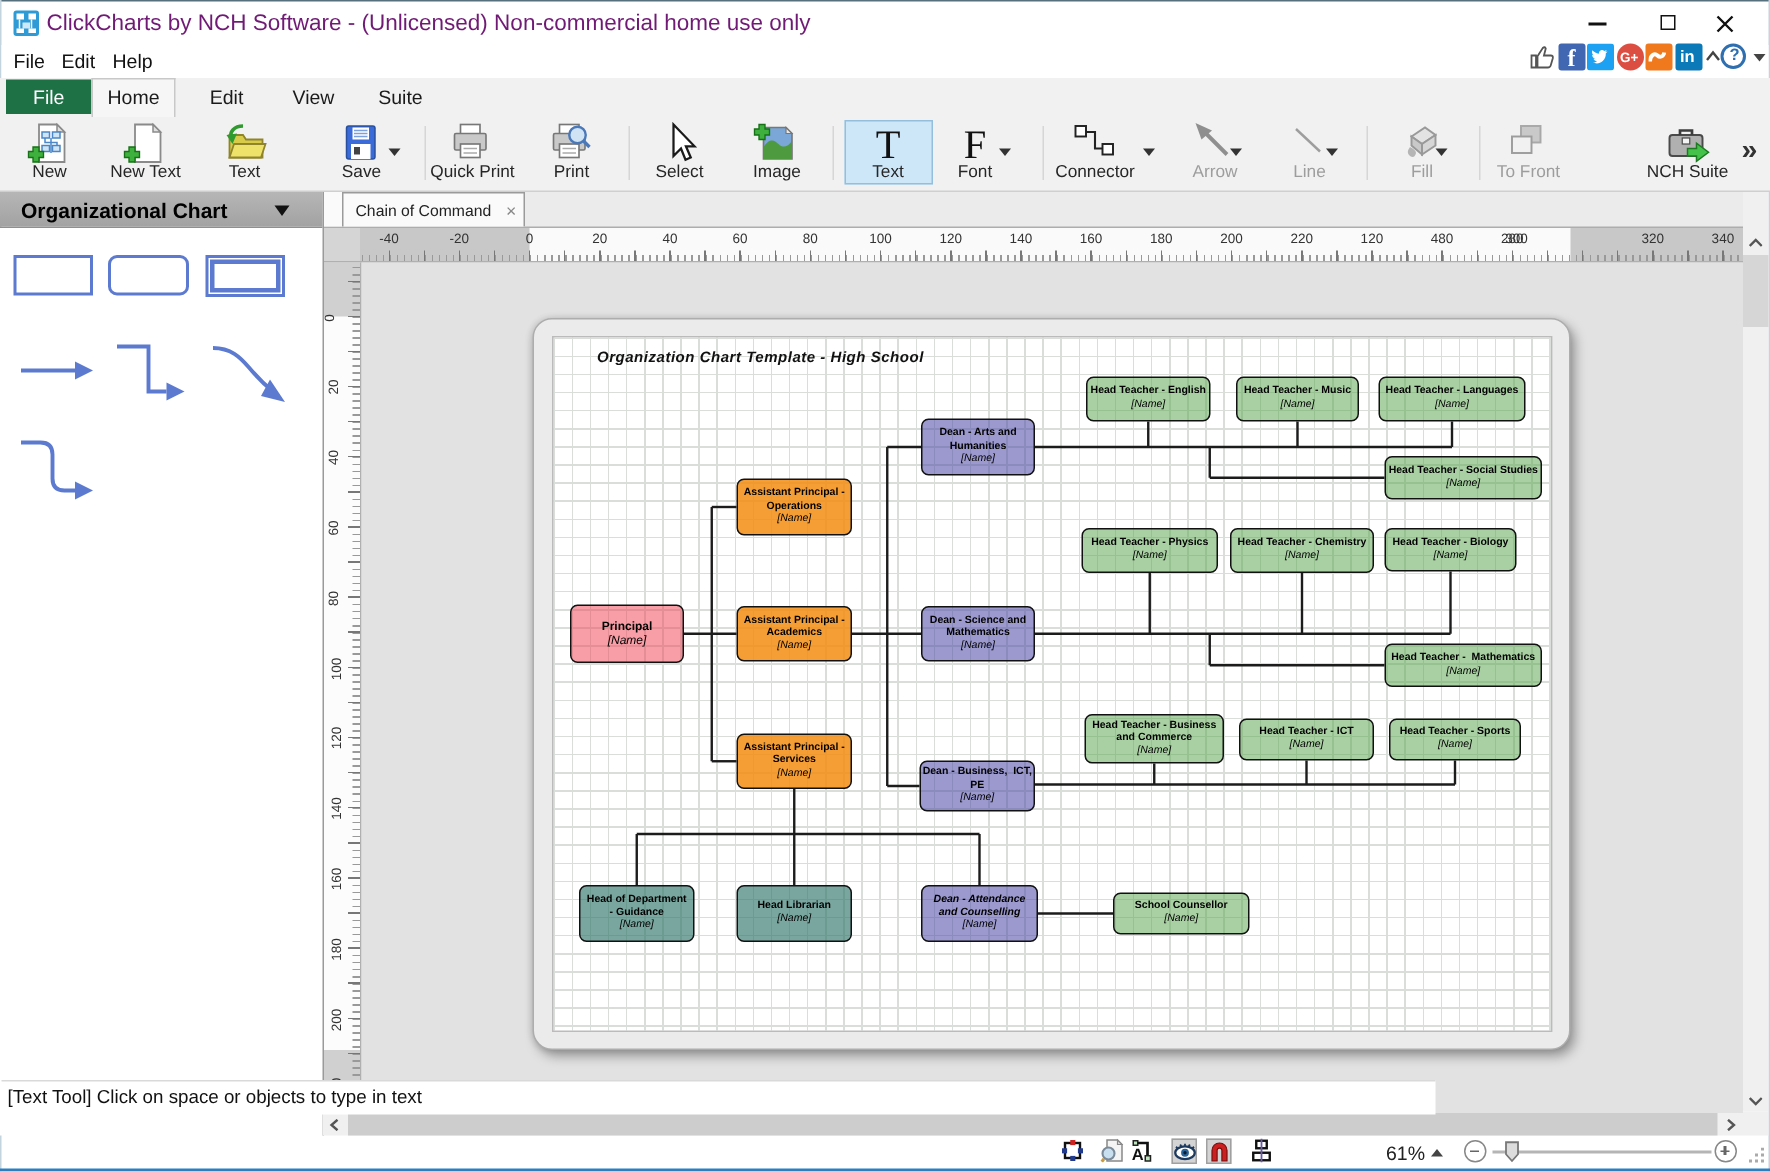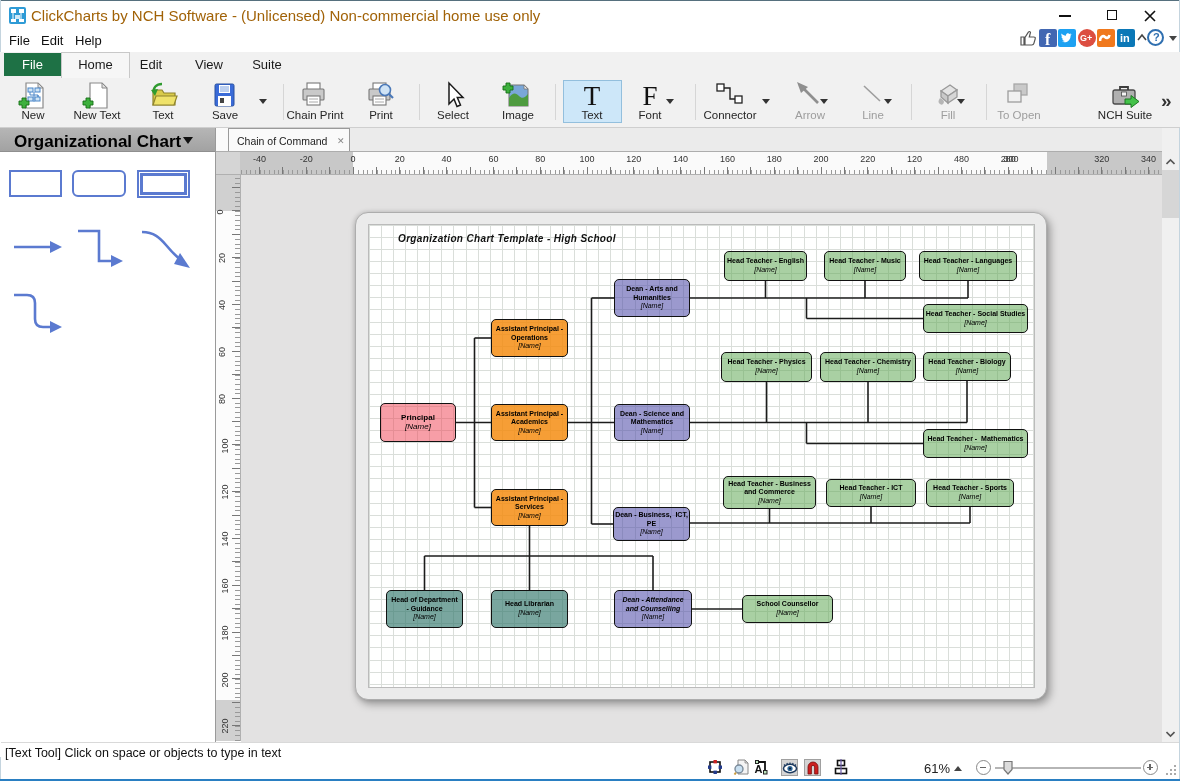--- a/index.html
+++ b/index.html
@@ -4,44 +4,44 @@
 body{width:1180px;height:781px;position:relative;overflow:hidden;
  font-family:"Liberation Sans",sans-serif;background:#fff}
 .a{position:absolute}
 
 #topline{left:0;top:0;width:1180px;height:1px;background:#56707e}
 #sideL{left:0;top:0;width:1px;height:781px;background:#c4d4de}
 #sideR{left:1179px;top:0;width:1px;height:781px;background:#c4d4de}
 #botline{left:0;top:779px;width:1180px;height:2px;background:#2a7fc2}
 #titlebar{left:1px;top:1px;width:1178px;height:29px;background:#fff}
 #appicon{left:9px;top:7px;width:17px;height:17px;background:#2e9bd6;border-radius:2px}
-#title{left:31px;top:7px;font-size:15px;color:#a16207}
+#title{left:31px;top:7px;font-size:15px;color:#701a75}
 .winbtn{top:8px;width:30px;height:15px;color:#222}
 
 #menubar{left:1px;top:30px;width:1178px;height:22px;background:#fff;font-size:13px;color:#111}
 #menubar span{position:absolute;top:3px}
 
 #tabrow{left:0;top:52px;width:1180px;height:26px;background:#f1f1f1}
 .rtab{position:absolute;top:54px;height:21px;font-size:13px;color:#1a1a1a;text-align:center;line-height:21px}
 #tfile{left:4px;top:53px;width:57px;height:23px;background:#1e7145;color:#fff;line-height:23px}
-#thome{left:61px;top:52px;width:69px;height:26px;background:#f6f6f6;border:1px solid #c8c8c8;border-bottom:none;box-sizing:border-box;line-height:24px}
+#thome{left:61px;top:52px;width:56px;height:26px;background:#f6f6f6;border:1px solid #c8c8c8;border-bottom:none;box-sizing:border-box;line-height:24px}
 
 #toolbar{left:0;top:78px;width:1180px;height:49px;background:#f1f1f1;border-bottom:1px solid #cfcfcf;box-sizing:content-box}
 .titem{position:absolute;top:78px;height:49px;text-align:center}
 .titem .lbl{position:absolute;left:0;right:0;top:31px;font-size:11.5px;color:#262626;white-space:nowrap}
 .titem.dis .lbl{color:#9d9d9d}
 .titem svg{position:absolute;left:50%;transform:translateX(-50%);top:3px}
 .tsep{top:84px;width:1px;height:36px;background:#d6d6d6}
 .dd{border-left:4px solid transparent;border-right:4px solid transparent;border-top:5px solid #333;width:0;height:0}
 #texthl{left:563px;top:80px;width:59px;height:43px;background:#cde7f9;border:1px solid #93bfdd;box-sizing:border-box}
 
 .soc{top:29px;width:18px;height:18px;border-radius:2px;color:#fff;font-weight:bold;text-align:center}
 
 #panelhead{left:0;top:128px;width:215px;height:24px;background:linear-gradient(#b6b6b6,#a2a2a2);border-bottom:1px solid #8f8f8f;box-sizing:border-box}
-#panelhead b{position:absolute;left:14px;top:4px;font-size:17px;color:#000}
+#panelhead b{position:absolute;left:14px;top:4px;font-size:14px;color:#000}
 #panelbody{left:0;top:152px;width:217px;height:605px;background:#fff}
 #splitter{left:215px;top:128px;width:1px;height:629px;background:#9a9a9a}
 .prect{border:2px solid #5b7ad0;background:#fff;box-sizing:border-box}
 
 #tabstrip{left:216px;top:128px;width:946px;height:24px;background:#ebebeb;border-bottom:1px solid #adadad;box-sizing:border-box}
 #doctab{left:228px;top:128px;width:122px;white-space:nowrap;height:23px;background:#fafafa;border:1px solid #9a9a9a;border-bottom:none;box-sizing:border-box;font-size:10px;color:#222}
 
 #rcorner{left:216px;top:152px;width:24px;height:23px;background:#d5d5d5;border-bottom:1px solid #b0b0b0;box-sizing:border-box}
 #hruler{left:240px;top:152px;width:922px;height:23px;background:#c8c8c8;border-bottom:1px solid #b0b0b0;box-sizing:border-box;overflow:hidden}
 #hrlight{position:absolute;left:113px;top:0;width:694px;height:23px;background:#fafafa}
@@ -70,21 +70,21 @@
 .orange{background:rgba(244,140,16,.84)}
 .purple{background:rgba(82,80,170,.58)}
 .pink{background:rgba(240,62,80,.5)}
 .teal{background:rgba(52,120,110,.66)}
 
 #hsb{left:215px;top:742px;width:947px;height:15px;background:#f0f0f0}
 #hsbthumb{position:absolute;left:17px;top:0px;width:913px;height:15px;background:#cdcdcd}
 #vsb{left:1162px;top:152px;width:17px;height:589px;background:#f0f0f0}
 #vsbthumb{position:absolute;left:0;top:18px;width:17px;height:48px;background:#d6d6d6}
 
-#statusbar{left:1px;top:742px;width:1178px;height:23px;background:#fff;border-top:1px solid #d9d9d9;box-sizing:border-box;font-size:12.5px;color:#111}
+#statusbar{left:1px;top:720px;width:956px;height:23px;background:#fff;border-top:1px solid #d9d9d9;box-sizing:border-box;font-size:12.5px;color:#111}
 #statusbar .msg{position:absolute;left:4px;top:3px}
 </style></head>
 <body>
 <div class="a" id="titlebar"></div>
 <div class="a" id="topline"></div>
 <div class="a" id="sideL"></div>
 <div class="a" id="sideR"></div>
 <div class="a" id="botline"></div>
 <svg class="a" id="appicon" viewBox="0 0 17 17">
     <rect x="2" y="2" width="5" height="4" fill="#fff"></rect>
@@ -143,38 +143,38 @@
   </div>
 <div class="titem" style="left:139px;width:48px">
     <svg width="34" height="30" viewBox="0 0 34 30">
       <path d="M7,9 h9 l2,3 h11 v12 h-22 z" fill="#d9cb4a" stroke="#8f842c" stroke-width="1.2"></path>
       <path d="M7,24 l3,-9 h21 l-3,9 z" fill="#efe26a" stroke="#8f842c" stroke-width="1.2"></path>
       <path d="M16,3 C10,3 7,7 8,11" stroke="#2f9b2f" stroke-width="2.4" fill="none"></path>
       <path d="M5,9 l4,6 l3,-7 z" fill="#2f9b2f"></path>
     </svg>
     <div class="lbl">Text</div>
   </div>
-<div class="titem" style="left:201px;width:48px">
+<div class="titem" style="left:217px;width:48px">
     <svg width="34" height="30" viewBox="0 0 34 30">
       <rect x="7" y="3" width="19" height="22" rx="1.5" fill="#3a6bd8" stroke="#28509f" stroke-width="1"></rect>
       <rect x="11" y="4" width="11" height="8" fill="#fff"></rect>
       <path d="M12,6 h9 M12,8 h9 M12,10 h9" stroke="#7aa0e0" stroke-width="1"></path>
       <rect x="10" y="15" width="13" height="10" fill="#fff"></rect>
       <rect x="12" y="17" width="4" height="5" fill="#444"></rect>
     </svg>
     <div class="lbl">Save</div>
   </div>
 <div class="titem" style="left:279px;width:72px">
     <svg width="34" height="30" viewBox="0 0 34 30">
       <rect x="9" y="2" width="13" height="7" fill="#fff" stroke="#777" stroke-width="1.1"></rect>
       <rect x="5" y="8" width="21" height="11" rx="1" fill="#c9c9c9" stroke="#777" stroke-width="1.1"></rect>
       <rect x="9" y="15" width="13" height="9" fill="#fff" stroke="#777" stroke-width="1.1"></rect>
       <path d="M11,18 h9 M11,21 h9" stroke="#aaa" stroke-width="1"></path>
     </svg>
-    <div class="lbl">Chain Print</div>
+    <div class="lbl">Quick Print</div>
   </div>
 <div class="titem" style="left:357px;width:48px">
     <svg width="34" height="30" viewBox="0 0 34 30">
       <rect x="9" y="2" width="13" height="7" fill="#fff" stroke="#777" stroke-width="1.1"></rect>
       <rect x="5" y="8" width="21" height="11" rx="1" fill="#c9c9c9" stroke="#777" stroke-width="1.1"></rect>
       <rect x="9" y="15" width="13" height="9" fill="#fff" stroke="#777" stroke-width="1.1"></rect>
       <path d="M11,18 h9 M11,21 h9" stroke="#aaa" stroke-width="1"></path>
       <circle cx="21" cy="9" r="5.5" fill="#cfe3f5" stroke="#4a78b8" stroke-width="1.6"></circle>
       <line x1="25" y1="13" x2="29" y2="17" stroke="#4a78b8" stroke-width="2.2"></line>
     </svg>
@@ -235,21 +235,21 @@
       <path d="M17,15 L26,9 L26,16 L17,22 Z" fill="#d6d6d6" stroke="#999" stroke-width="1.3"></path>
       <path d="M9,17 q-3,4 0,6 q3,2 4,-2 q0,-2 -4,-4 z" fill="#b5b5b5"></path>
     </svg>
     <div class="lbl">Fill</div>
   </div>
 <div class="titem dis" style="left:988px;width:62px">
     <svg width="34" height="30" viewBox="0 0 34 30">
       <rect x="12" y="3" width="13" height="11" fill="#c9c9c9" stroke="#a8a8a8" stroke-width="1.3"></rect>
       <rect x="6" y="10" width="13" height="11" fill="#f1f1f1" stroke="#9d9d9d" stroke-width="1.3"></rect>
     </svg>
-    <div class="lbl">To Open</div>
+    <div class="lbl">To Front</div>
   </div>
 <div class="titem" style="left:1089px;width:72px">
     <svg width="34" height="30" viewBox="0 0 34 30">
       <rect x="5" y="9" width="22" height="14" rx="2" fill="#b0b0b0" stroke="#4a4a4a" stroke-width="1.3"></rect>
       <path d="M12,9 v-3 h8 v3" fill="none" stroke="#3d3d3d" stroke-width="1.8"></path>
       <rect x="13.5" y="11" width="5" height="4" fill="#f4f4f4" stroke="#4a4a4a" stroke-width="0.8"></rect>
       <path d="M17,18 h6 v-3.5 l8,6 l-8,6 v-3.5 h-6 z" fill="#44c24a" stroke="#1d7a22" stroke-width="1"></path>
     </svg>
     <div class="lbl">NCH Suite</div>
   </div>

